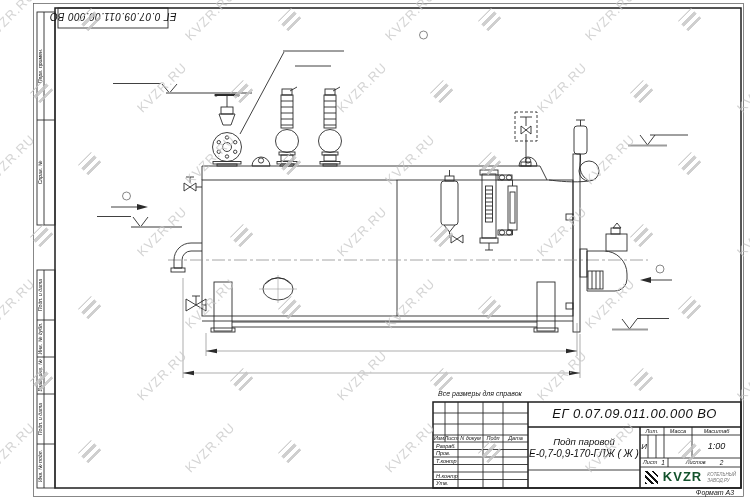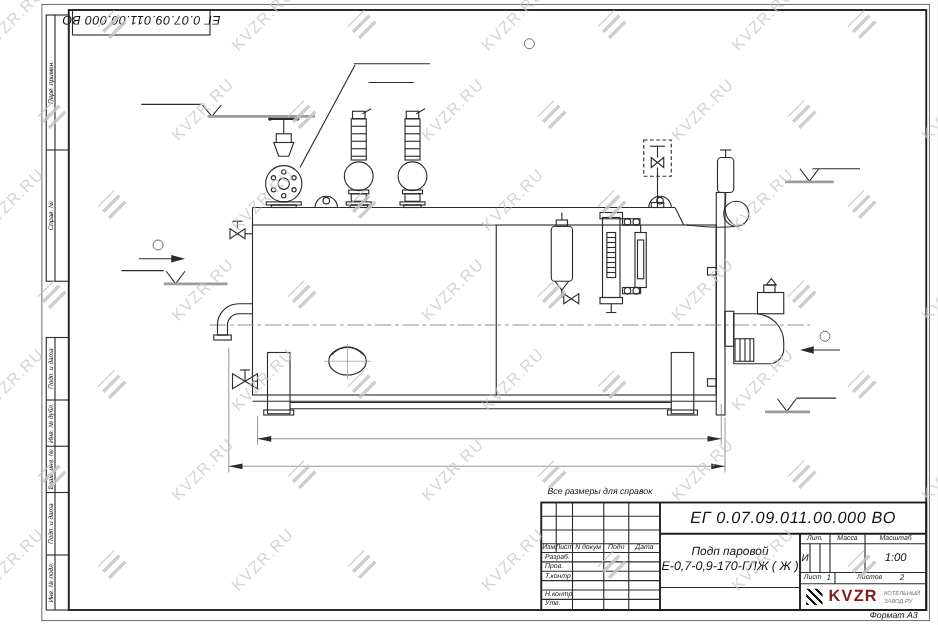--- a/index.html
+++ b/index.html
@@ -28,21 +28,21 @@
   svg .fill{fill:#2b2b2b;stroke:none;}
   svg text{stroke:none !important;fill:#111;font-family:"Liberation Sans",sans-serif;font-style:italic;}
   .t5{font-size:5.2px;} .t9{font-size:9px;}
   .t11{font-size:11.5px;font-weight:bold;} .tdoc{font-size:10px;letter-spacing:.4px;}
   
   .cell{position:absolute;display:flex;align-items:center;justify-content:center;
         font-style:italic;color:#111;text-align:center;line-height:1.15;}
   .cell.left{justify-content:flex-start;padding-left:2px;box-sizing:border-box;}
   .logo-mark{width:13px;height:13px;flex:0 0 auto;
         background:repeating-linear-gradient(45deg,#111 0 2px,rgba(255,255,255,0) 2px 4.5px);}
-  .logo-word{font-style:normal;font-weight:bold;font-size:13px;letter-spacing:1px;color:#7f1d1d;}
+  .logo-word{font-style:normal;font-weight:bold;font-size:13px;letter-spacing:1px;color:#14532d;}
   .logo-sub{font-size:4.6px;color:#777;text-align:left;line-height:1.2;}
 </style>
 </head>
 <body>
 
 <div class="page">
 
 <svg id="svg-layer" width="750" height="500" viewBox="0 0 750 500">
 
   <g class="draw">

